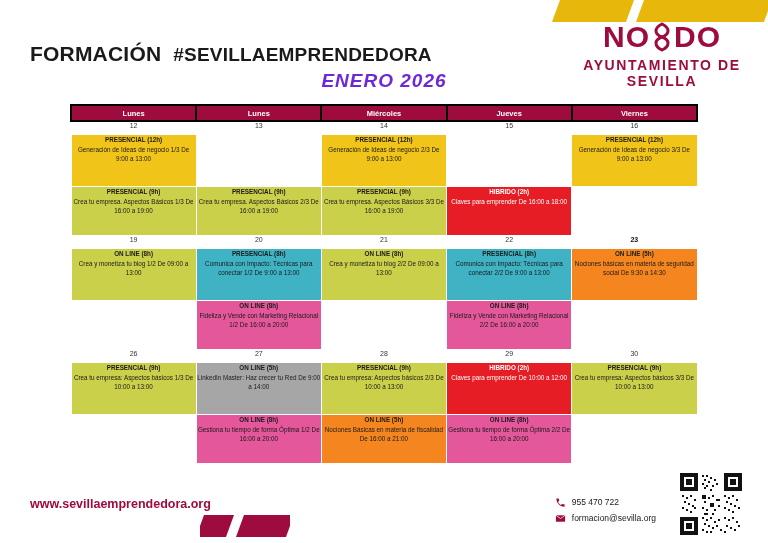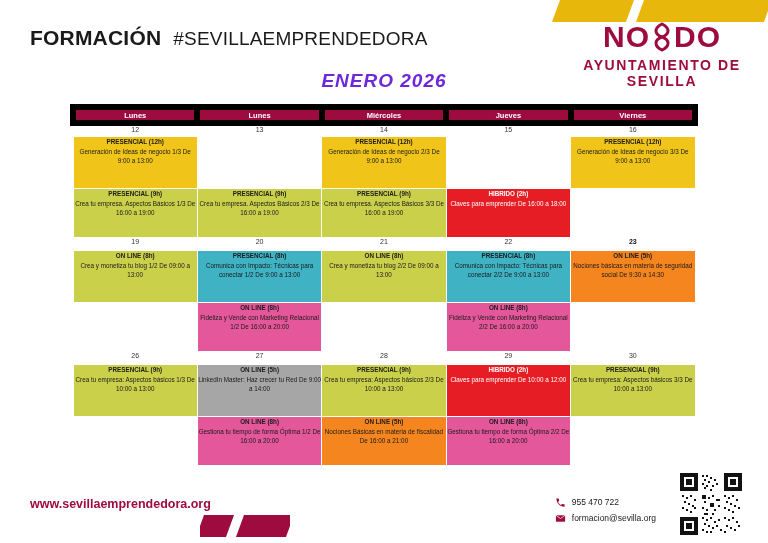--- a/index.html
+++ b/index.html
@@ -13,41 +13,41 @@
   .page { position: relative; width: 768px; height: 543px; background:#fff; }
 
   
   .accent-top { position:absolute; top:0; right:0; width:240px; height:22px; overflow:hidden; }
   .accent-top .bar { position:absolute; top:0; height:22px; background:#E7B80B; transform: skewX(-20deg); }
   .accent-top .b1 { left:28px; width:74px; }
   .accent-top .b2 { left:112px; width:128px; }
 
   
   .header { position:absolute; top:26px; left:0; width:768px; height:66px; }
-  .title-wrap { position:absolute; left:30px; top:0; display:flex; align-items:baseline; gap:12px; }
+  .title-wrap { position:absolute; left:30px; top:16px; display:flex; align-items:baseline; gap:12px; }
   .title-main { font-size:21px; font-weight:bold; color:#1a1a1a; letter-spacing:0.2px; }
-  .title-hash { font-size:19px; font-weight:normal; color:#1a1a1a; letter-spacing:0.2px; }
+  .title-hash { font-size:19px; font-weight:bold; color:#1a1a1a; letter-spacing:0.2px; }
 
   .logo { position:absolute; right:26px; top:-4px; width:160px; text-align:center; }
   .logo-nodo { font-size:30px; font-weight:bold; color:#9E0B3E; letter-spacing:1px; line-height:1; display:flex; justify-content:center; align-items:center; gap:1px;}
   .logo-nodo .knot {
     display:inline-block; width:22px; height:30px; position:relative;
   }
   .logo-nodo .knot svg { display:block; }
   .logo-sub { margin-top:5px; font-size:14px; color:#9E0B3E; letter-spacing:1.6px; font-weight:bold; }
 
   .month { position:absolute; top:70px; left:0; width:768px; text-align:center; }
   .month span { font-size:19px; font-weight:bold; font-style:italic; color:#6d28d9; letter-spacing:1px; }
 
   
   .cal { position:absolute; left:70px; top:104px; width:628px; }
   table.calendar { border-collapse:collapse; width:628px; table-layout:fixed; }
   table.calendar th {
     background:#9E0B3E; color:#ffffff; font-size:7.5px; font-weight:bold;
-    height:16px; border:6px solid #000000; padding:0;
+    height:16px; border:2px solid #000000; padding:0;
   }
   table.calendar td { padding:0; vertical-align:top; border:1px solid #ffffff; }
 
   .daynum-row td {
     background:#ffffff; height:13px; font-size:7px; color:#333; text-align:center;
     font-weight:normal; border:none;
   }
   .daynum-row td.bold { font-weight:bold; color:#111; }
 
   .cell { height:52px; padding:4px 5px; font-size:6.3px; line-height:1.45; color:#1a1a1a; text-align:center; }

